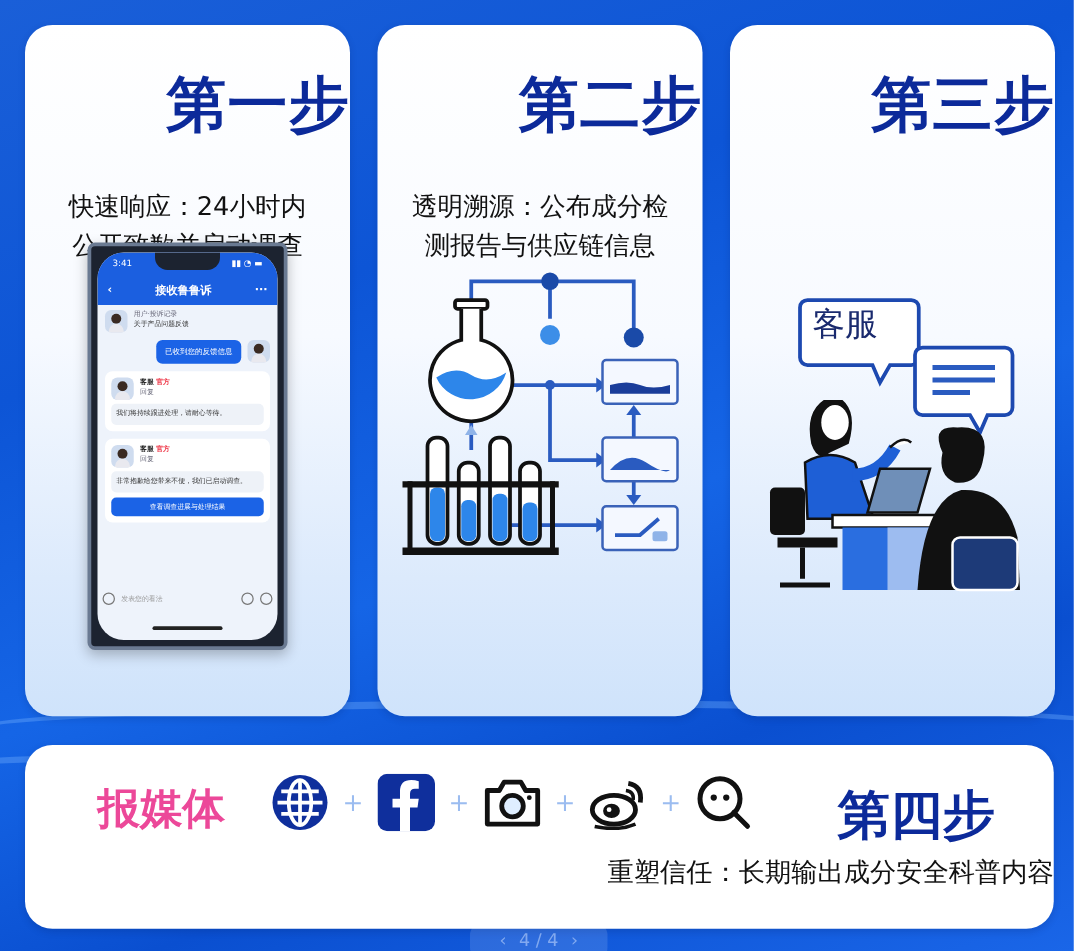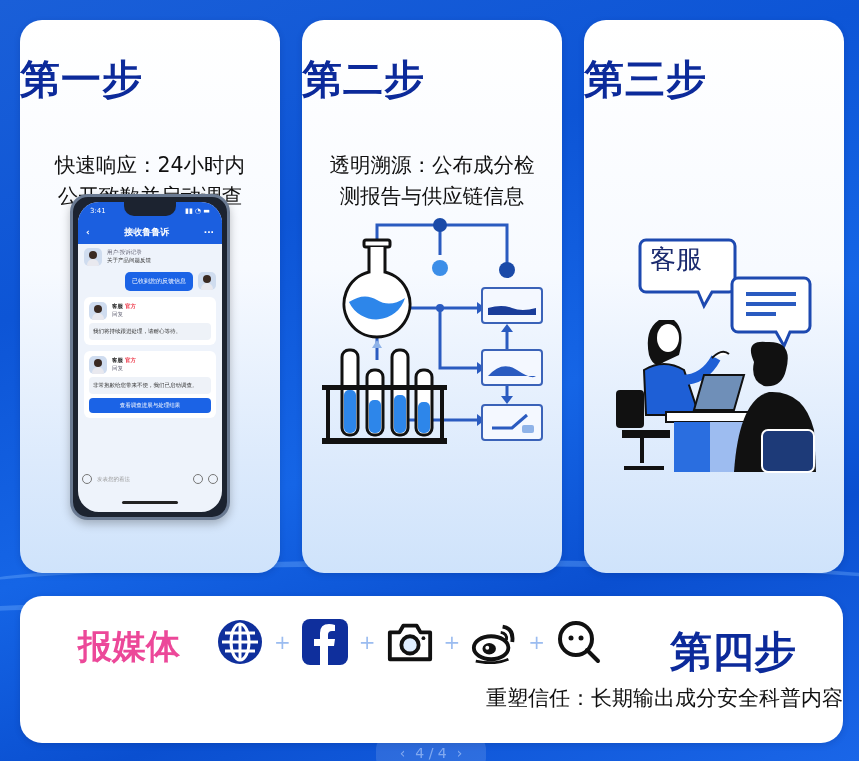--- a/index.html
+++ b/index.html
@@ -14,35 +14,35 @@
     border-radius: 50%;
     border-top: 6px solid rgba(120,180,255,0.35);
   }
   .card {
     position: absolute; top: 20px; width: 260px; height: 553px;
     border-radius: 22px;
     background: linear-gradient(180deg, #ffffff 0%, #f7faff 45%, #dceafc 80%, #cfe3fb 100%);
     box-shadow: 0 2px 6px rgba(0,30,90,0.18);
   }
   .card .step-title {
-    position: absolute; top: 32px; left: 0; right: 0; text-align: left;
-    font-size: 40px; font-weight: bold; color: #0c2a9a; letter-spacing: 1px;
+    position: absolute; top: 32px; left: 0; right: 0; text-align: right;
+    font-size: 48px; font-weight: bold; color: #0c2a9a; letter-spacing: 1px;
   }
   .card .desc {
     position: absolute; top: 94px; left: 14px; right: 14px; text-align: center;
     font-size: 20.5px; line-height: 31px; color: #111; white-space: pre-line; margin-top: 36px;
   }
   #card1 { left: 20px; }
   #card2 { left: 302px; }
   #card3 { left: 584px; }
 
   
   .phone {
     position: absolute; left: 50px; top: 174px; width: 160px; height: 326px;
-    border-radius: 18px; background: #1c2330;
+    border-radius: 6px; background: #1c2330;
     border: 3px solid #6a7a92;
     box-shadow: 0 4px 10px rgba(0,0,0,0.25);
   }
   .screen {
     position: absolute; left: 5px; top: 5px; right: 5px; bottom: 5px;
     border-radius: 21px; background: #eef3fb; overflow: hidden;
   }
   .notch { position:absolute; left:46px; top:0; width:52px; height:14px; background:#1c2330; border-radius:0 0 10px 10px; z-index:3;}
   .status { position:absolute; top:0; left:0; right:0; height:20px; background:#1b5fe0; color:#fff; font-size:7px; padding:5px 12px; display:flex; justify-content:space-between;}
   .navbar { position:absolute; top:18px; left:0; right:0; height:24px; background:#1b5fe0; color:#fff; font-size:9px; font-weight:bold; display:flex; align-items:center; justify-content:space-between; padding:0 8px;}

